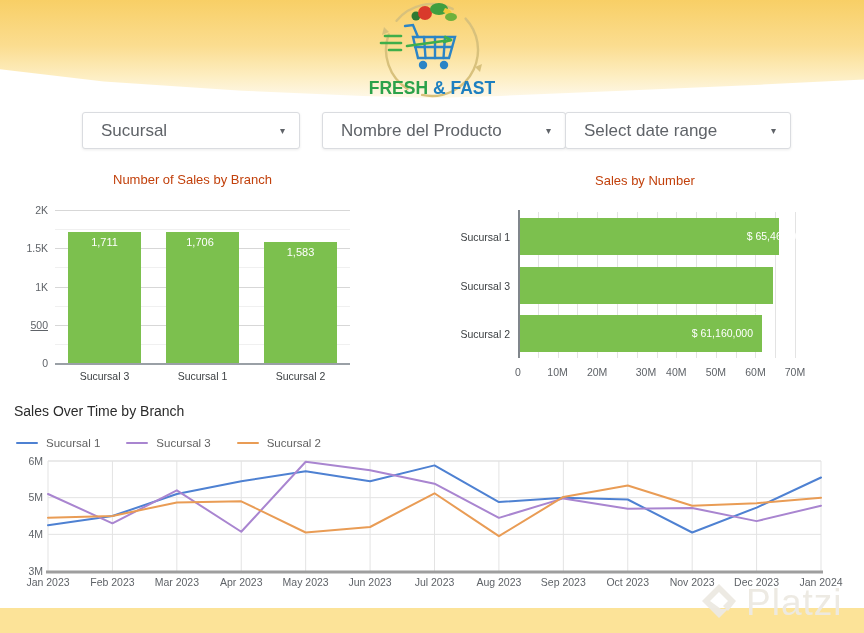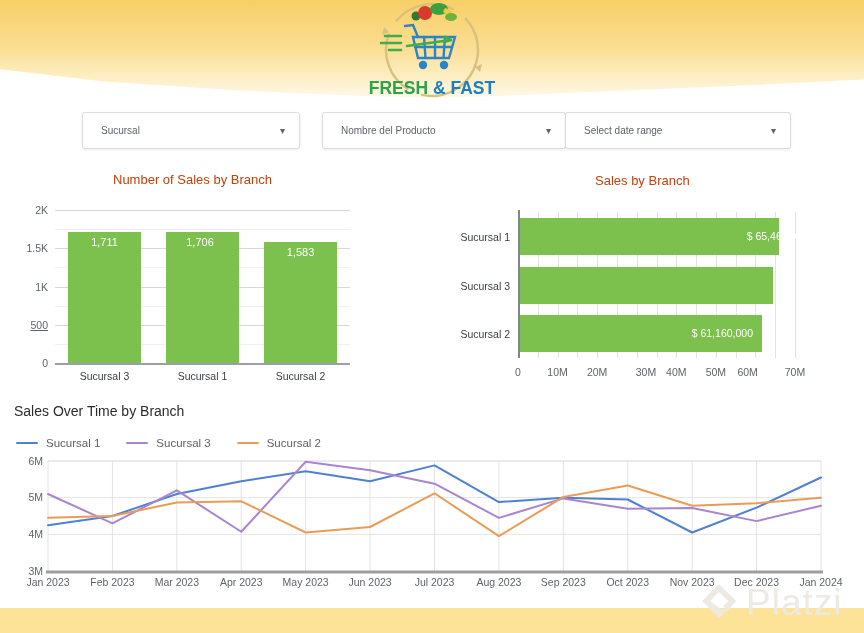--- a/index.html
+++ b/index.html
@@ -16,21 +16,21 @@
   }
   .logo { position:absolute; left:367px; top:0; width:130px; height:106px; }
   
   .dropdown {
     position:absolute; top:112px; height:37px; background:#fff;
     border:1px solid #dadce0; border-radius:3px;
     box-shadow:0 1px 3px rgba(0,0,0,0.08);
     display:flex; align-items:center; justify-content:space-between;
     padding:0 14px 0 18px; cursor:pointer;
   }
-  .dropdown .dd-label { font-size:10px; color:#5f6368; }
+  .dropdown .dd-label { font-size:17px; color:#5f6368; }
   .dropdown .dd-caret { font-size:10px; color:#5f6368; }
   .dd-1 { left:82px;  width:218px; }
   .dd-2 { left:322px; width:244px; }
   .dd-3 { left:565px; width:226px; }
   
   .chart-title { position:absolute; font-size:13px; color:#c2410c; white-space:nowrap; }
   .tick { position:absolute; font-size:10.5px; color:#5f6368; white-space:nowrap; }
   .cat-label { position:absolute; font-size:10.5px; color:#3c4043; white-space:nowrap; }
   .gl { position:absolute; }
   .bar { position:absolute; }
@@ -129,21 +129,21 @@
       <div class="bar-vlabel" style="left: 68px; top: 236.108px; width: 73px; text-align: center;">1,711</div>
       <div class="cat-label" style="left: 54px; top: 370px; width: 101px; text-align: center;">Sucursal 3</div>
       <div class="bar" style="left: 166px; top: 232.491px; width: 73px; height: 130.509px; background: rgb(124, 192, 78);"></div>
       <div class="bar-vlabel" style="left: 166px; top: 236.491px; width: 68px; text-align: center;">1,706</div>
       <div class="cat-label" style="left: 152px; top: 370px; width: 101px; text-align: center;">Sucursal 1</div>
       <div class="bar" style="left: 264px; top: 241.9px; width: 73px; height: 121.099px; background: rgb(124, 192, 78);"></div>
       <div class="bar-vlabel" style="left: 264px; top: 245.9px; width: 73px; text-align: center;">1,583</div>
       <div class="cat-label" style="left: 250px; top: 370px; width: 101px; text-align: center;">Sucursal 2</div>
     </div>
 
-  <div class="chart-title" style="left:595px; top:173px;">Sales by Branch</div>
+  <div class="chart-title" style="left:595px; top:173px;">Sales by Number</div>
   <div id="barh">
       <div class="gl" style="left: 537.786px; top: 212px; width: 1px; height: 146px; background: rgb(227, 227, 227);"></div>
       <div class="gl" style="left: 557.571px; top: 212px; width: 1px; height: 146px; background: rgb(227, 227, 227);"></div>
       <div class="gl" style="left: 577.357px; top: 212px; width: 1px; height: 146px; background: rgb(227, 227, 227);"></div>
       <div class="gl" style="left: 597.143px; top: 212px; width: 1px; height: 146px; background: rgb(227, 227, 227);"></div>
       <div class="gl" style="left: 616.929px; top: 212px; width: 1px; height: 146px; background: rgb(227, 227, 227);"></div>
       <div class="gl" style="left: 636.714px; top: 212px; width: 1px; height: 146px; background: rgb(227, 227, 227);"></div>
       <div class="gl" style="left: 656.5px; top: 212px; width: 1px; height: 146px; background: rgb(227, 227, 227);"></div>
       <div class="gl" style="left: 676.286px; top: 212px; width: 1px; height: 146px; background: rgb(227, 227, 227);"></div>
       <div class="gl" style="left: 696.071px; top: 212px; width: 1px; height: 146px; background: rgb(227, 227, 227);"></div>
@@ -151,21 +151,21 @@
       <div class="gl" style="left: 735.643px; top: 212px; width: 1px; height: 146px; background: rgb(227, 227, 227);"></div>
       <div class="gl" style="left: 755.429px; top: 212px; width: 1px; height: 146px; background: rgb(227, 227, 227);"></div>
       <div class="gl" style="left: 775.214px; top: 212px; width: 1px; height: 146px; background: rgb(227, 227, 227);"></div>
       <div class="gl" style="left: 795px; top: 212px; width: 1px; height: 146px; background: rgb(227, 227, 227);"></div>
       <div class="tick" style="left: 500px; top: 366px; width: 36px; text-align: center;">0</div>
       <div class="tick" style="left: 539.571px; top: 366px; width: 36px; text-align: center;">10M</div>
       <div class="tick" style="left: 579.143px; top: 366px; width: 36px; text-align: center;">20M</div>
       <div class="tick" style="left: 628px; top: 366px; width: 36px; text-align: center;">30M</div>
       <div class="tick" style="left: 658.286px; top: 366px; width: 36px; text-align: center;">40M</div>
       <div class="tick" style="left: 697.857px; top: 366px; width: 36px; text-align: center;">50M</div>
-      <div class="tick" style="left: 737.429px; top: 366px; width: 36px; ">60M</div>
+      <div class="tick" style="left: 737.429px; top: 366px; width: 36px; text-align: center;">60M</div>
       <div class="tick" style="left: 777px; top: 366px; width: 36px; text-align: center;">70M</div>
       <div class="gl" style="left: 518px; top: 210px; width: 2px; height: 148px; background: rgb(128, 134, 139);"></div>
       <div class="bar" style="left: 520px; top: 218px; width: 259px; height: 37px; background: rgb(124, 192, 78);"></div>
       <div class="bar-vlabel" style="left: 520px; top: 230px; width: 288px; text-align: right; font-size: 10.5px;">$ 65,465,000</div>
       <div class="cat-label" style="left: 426px; top: 231px; width: 84px; text-align: right;">Sucursal 1</div>
       <div class="bar" style="left: 520px; top: 267px; width: 253px; height: 37px; background: rgb(124, 192, 78);"></div>
       <div class="bar-vlabel" style="left: 520px; top: 279px; width: 244px; text-align: right; font-size: 10px; margin-top: 32px;">$ 63,956,500</div>
       <div class="cat-label" style="left: 426px; top: 280px; width: 84px; text-align: right;">Sucursal 3</div>
       <div class="bar" style="left: 520px; top: 315px; width: 242px; height: 37px; background: rgb(124, 192, 78);"></div>
       <div class="bar-vlabel" style="left: 520px; top: 327px; width: 233px; text-align: right; font-size: 10.5px;">$ 61,160,000</div>

